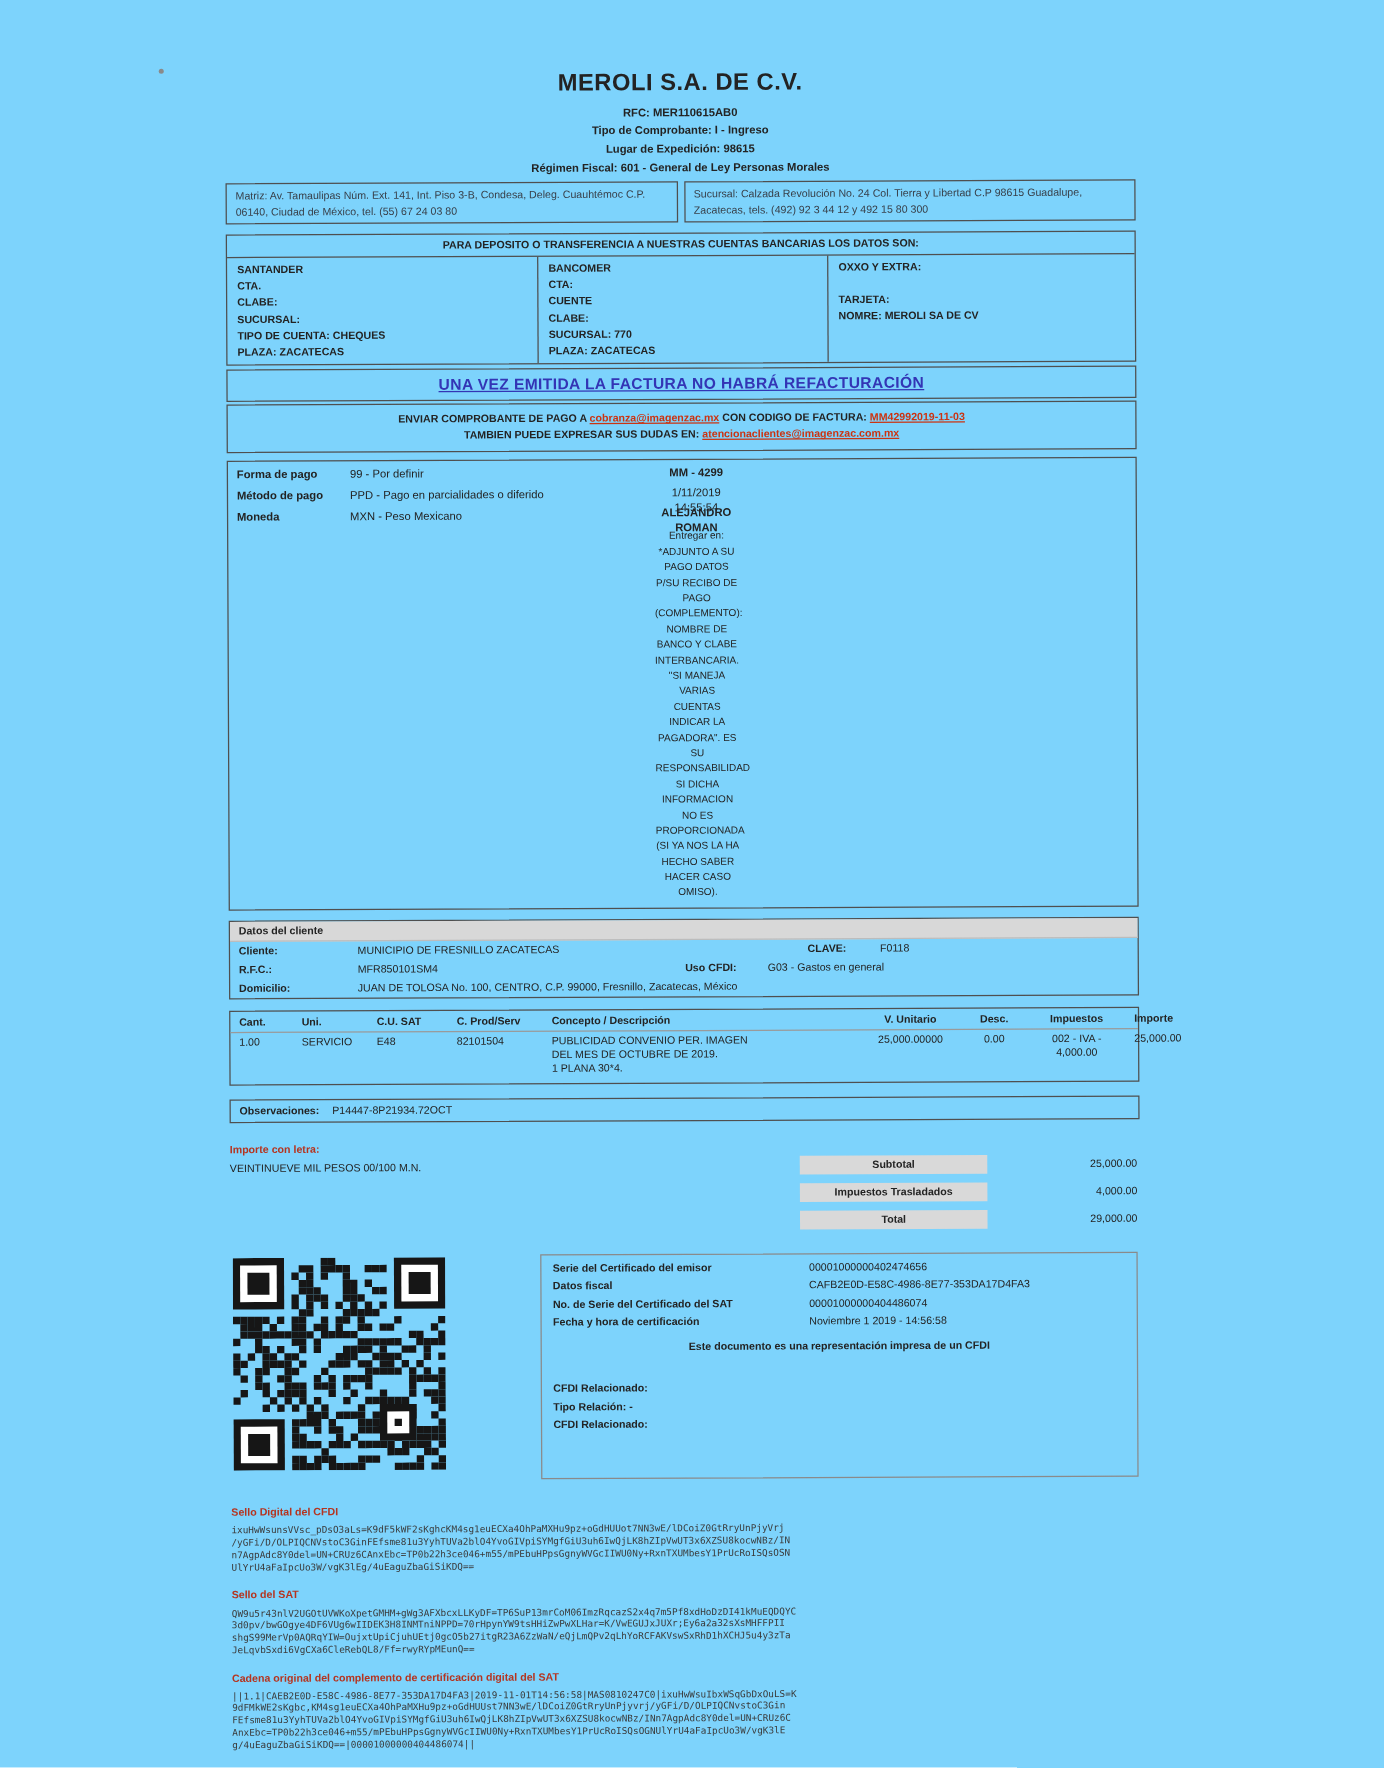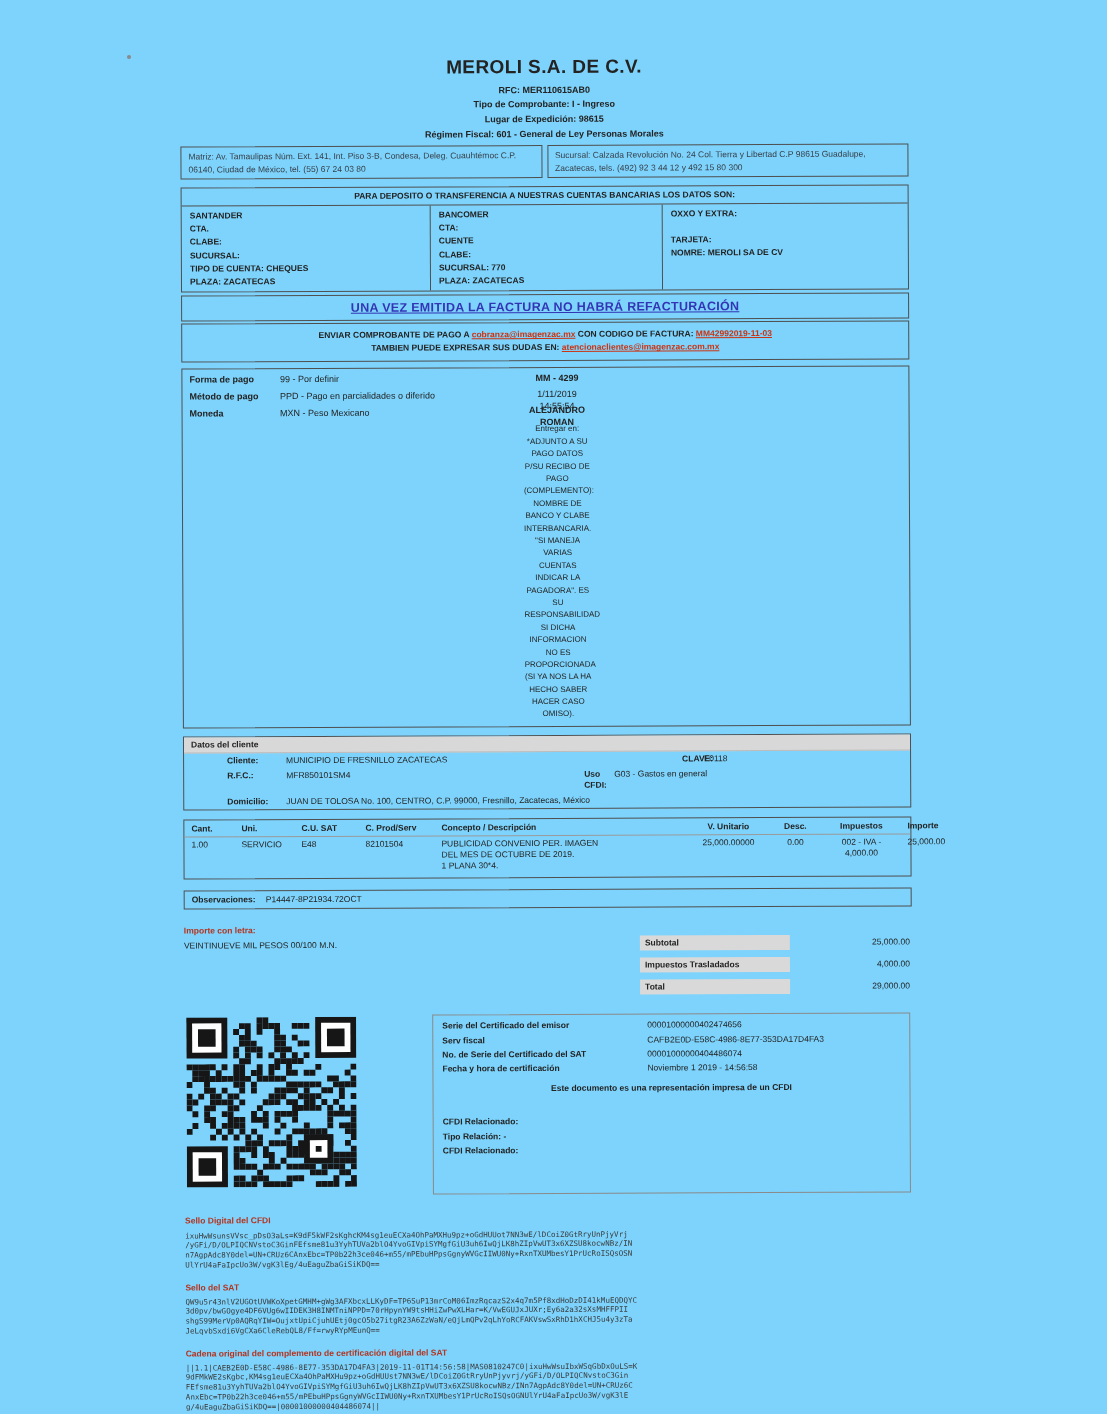--- a/index.html
+++ b/index.html
@@ -62,42 +62,42 @@
   .pv-c { text-align:center; height:16px; }
   .entregar { margin-top:2px; font-size:8px; line-height:1.55; text-align:center; padding:0 4px; }
 
   
   .client { margin-top:8px; }
   .client-title { background:#d8d8d8; font-weight:bold; font-size:8.5px; padding:2px 7px; border-bottom:1px solid #bcbcbc; }
   .c-row { padding:2px 7px; display:grid; font-size:8.5px; }
   .g1 { grid-template-columns:95px 360px 58px 1fr; }
   .g2 { grid-template-columns:95px 262px 66px 1fr; }
   .g3 { grid-template-columns:95px 1fr; }
-  .cl { font-weight:bold;margin-left:36px; }
+  .cl { font-weight:bold; }
 
   
   .items { margin-top:9px; }
   .tbl-head, .tbl-row { display:grid; grid-template-columns:50px 60px 64px 76px 246px 88px 46px 86px 1fr; }
   .tbl-head { font-weight:bold; font-size:8.5px; padding:3px 4px 2px; border-bottom:1px solid #9a9a9a; }
   .tbl-row { font-size:8.5px; padding:2px 4px 6px; }
   .cell { padding:0 3px; }
   .num { text-align:center; }
   .ctr { }
 
   
   .obs { margin-top:11px; padding:3px 7px; font-size:8.5px; }
   .obs .b { margin-right:8px; }
 
   
   .bottom-row { display:flex; margin-top:16px; }
   .importe { flex:1; font-size:8.5px; }
   .red-h { color:#b5341f; font-weight:bold; font-size:8.5px; margin-bottom:4px; }
   .totals { width:272px; margin-top:12px; }
   .t-row { display:flex; align-items:center; margin-bottom:7px; }
-  .t-label { width:150px; background:#d9d9d9; font-weight:bold; font-size:8.5px; padding:2px 5px; }
+  .t-label { width:150px; background:#d9d9d9; font-weight:bold; font-size:8.5px; padding:2px 5px;text-align:center; }
   .t-value { flex:1; text-align:right; font-size:8.5px; padding-right:2px; }
 
   
   .cert-area { position:relative; margin-top:12px; height:188px; }
   .qr { position:absolute; left:2px; top:2px; width:170px; height:170px; }
   .cert-box { position:absolute; left:248px; top:0; right:2px; height:180px; border:1px solid #8a8a8a; padding:5px 9px; }
   .cert-row { display:grid; grid-template-columns:205px 1fr; margin-bottom:3px; font-size:8.5px; }
   .cert-label { font-weight:bold; }
   .cert-note { text-align:center; font-weight:bold; font-size:8.5px; margin-top:9px; }
   .cert-rels { margin-top:20px; line-height:1.75; font-size:8.5px; font-weight:bold; }
@@ -608,21 +608,21 @@
             <rect fill="#fff" x="126" y="126" width="18" height="18"></rect>
             <rect x="132" y="132" width="6" height="6"></rect>
           </g>
         </svg>
       <div class="cert-box">
         <div class="cert-row">
           <span class="cert-label">Serie del Certificado del emisor</span>
           <span>00001000000402474656</span>
         </div>
         <div class="cert-row">
-          <span class="cert-label">Serv fiscal</span>
+          <span class="cert-label">Datos fiscal</span>
           <span>CAFB2E0D-E58C-4986-8E77-353DA17D4FA3</span>
         </div>
         <div class="cert-row">
           <span class="cert-label">No. de Serie del Certificado del SAT</span>
           <span>00001000000404486074</span>
         </div>
         <div class="cert-row">
           <span class="cert-label">Fecha y hora de certificación</span>
           <span>Noviembre 1 2019 - 14:56:58</span>
         </div>

